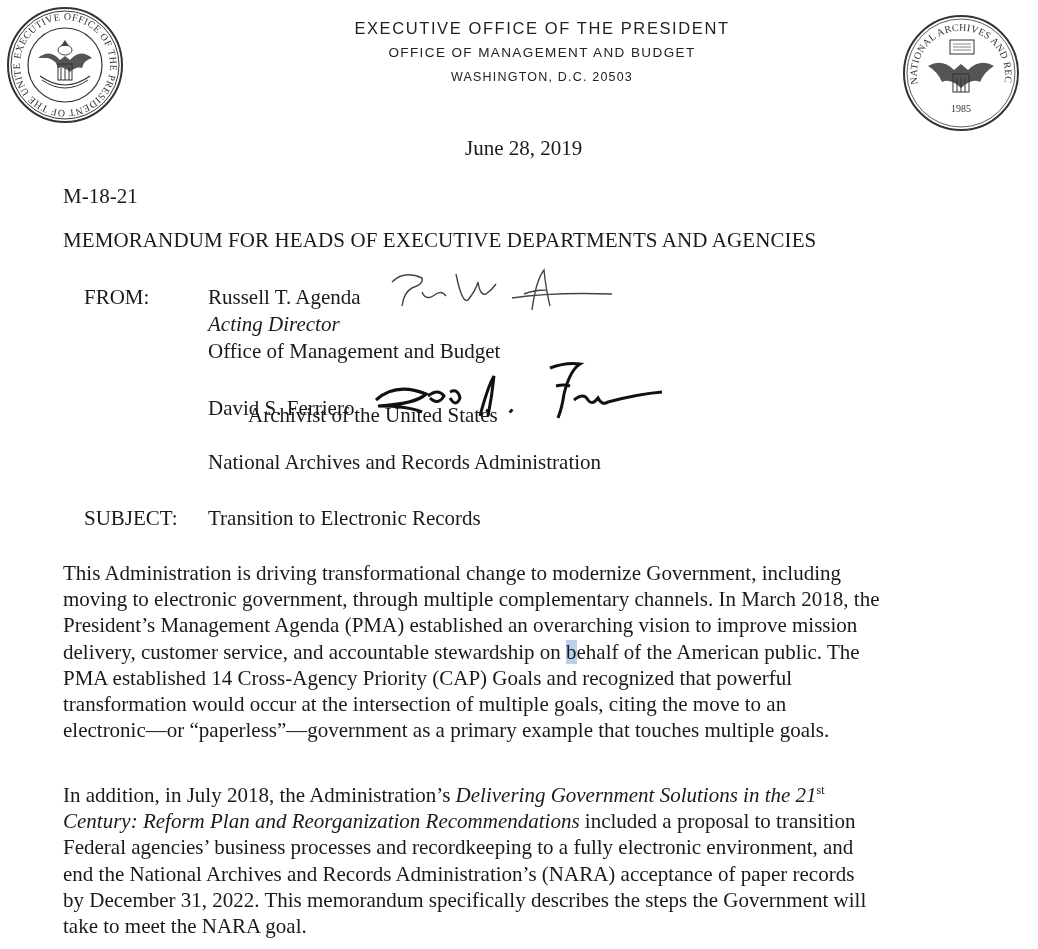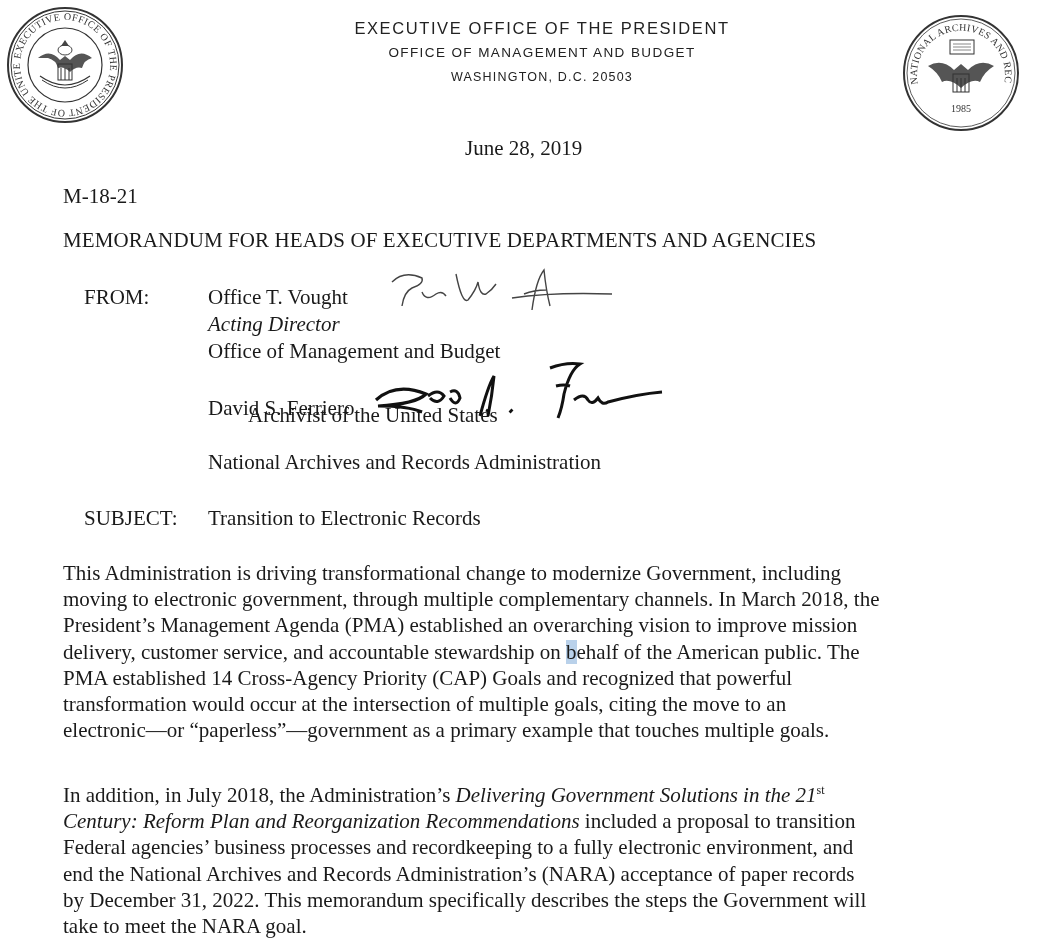--- a/index.html
+++ b/index.html
@@ -72,21 +72,21 @@
       <line x1="63" y1="64" x2="63" y2="78" stroke="#333"></line>
     <text x="59" y="98" text-anchor="middle" font-family="Liberation Serif, serif" font-size="10" fill="#333">1985</text>
   </svg>
 </div>
 
 <div class="date">June 28, 2019</div>
 <div class="memo-number">M-18-21</div>
 <div class="memo-for">MEMORANDUM FOR HEADS OF EXECUTIVE DEPARTMENTS AND AGENCIES</div>
 
 <div class="label from-label">FROM:</div>
-<div class="line" style="top:285px;">Office T. Vought</div>
+<div class="line" style="top:285px;">Russell T. Agenda</div>
 <div class="line" style="top:312px;font-style:italic;">Acting Director</div>
 <div class="line" style="top:339px;">Office of Management and Budget</div>
 
 <div class="sig" style="left:382px; top:262px;">
   <svg width="240" height="60" viewBox="0 0 240 60">
     <path d="M10 20 q12 -12 30 -4 q2 6 -10 10 q-8 4 -10 18" fill="none" stroke="#444" stroke-width="1.4"></path>
     <path d="M40 30 q4 10 14 2 q6 -4 10 2" fill="none" stroke="#444" stroke-width="1.4"></path>
     <path d="M74 12 q6 30 12 26 q8 -10 10 -18 q2 14 8 12 q6 -4 10 -10" fill="none" stroke="#444" stroke-width="1.4"></path>
     <path d="M150 48 q4 -30 12 -40 q2 20 6 36 M142 32 q10 -4 22 -4" fill="none" stroke="#444" stroke-width="1.4"></path>
     <path d="M130 36 q40 -6 100 -4" fill="none" stroke="#444" stroke-width="1.3"></path>

